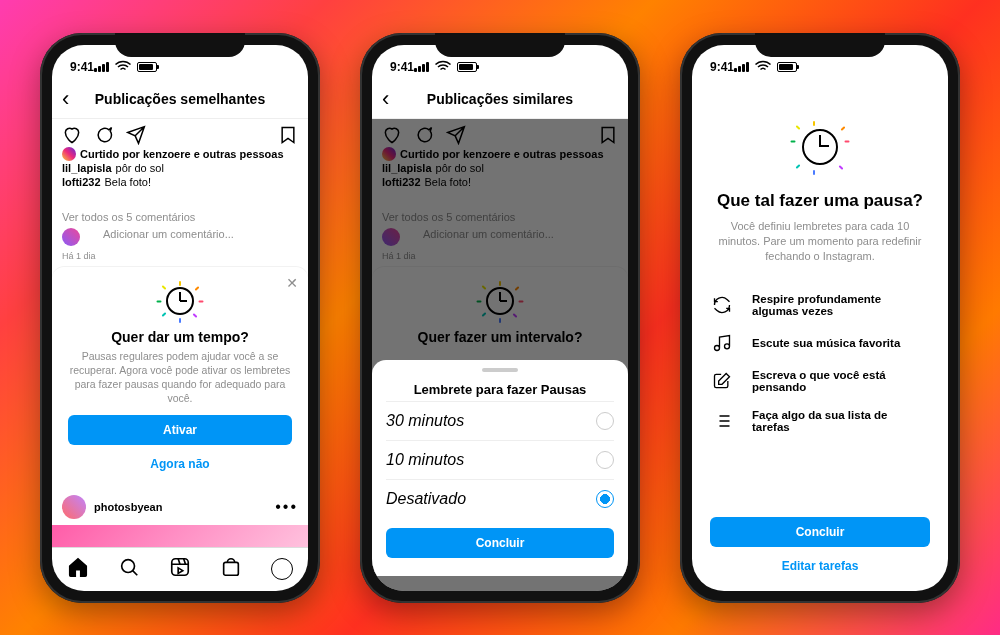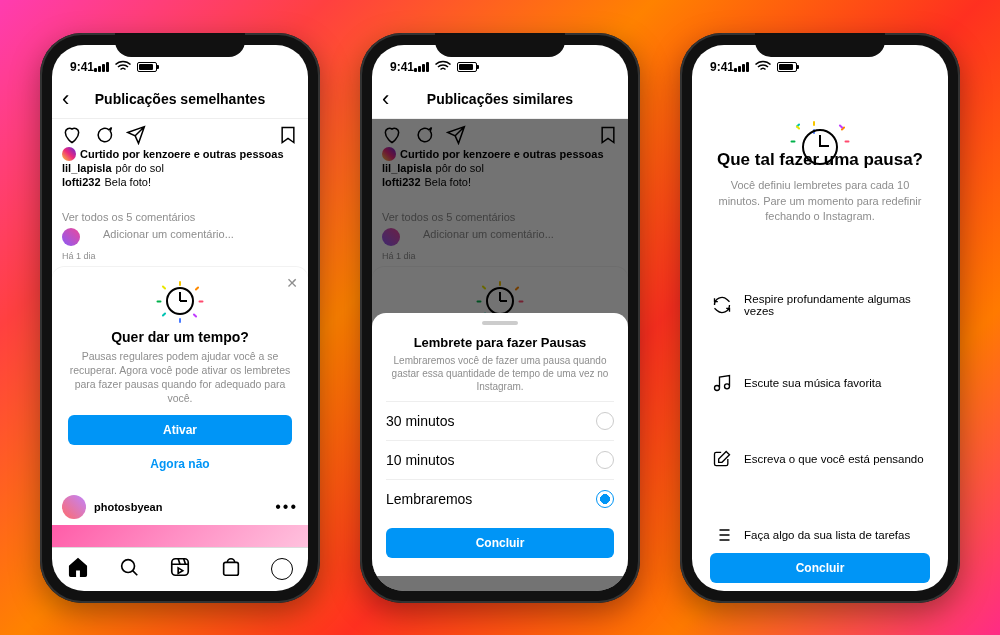--- a/index.html
+++ b/index.html
@@ -147,33 +147,33 @@
 .dim-overlay {
   position:absolute; inset:0; background:rgba(0,0,0,.55); z-index:5;
 }
 .bottom-sheet {
   position:absolute; bottom:15px; left:0; right:0; background:#fff; border-top-left-radius:14px;
   border-top-right-radius:14px; z-index:10; padding:8px 14px 12px;
 }
 .handle { width:36px; height:4px; background:#ccc; border-radius:2px; margin:0 auto 10px; }
 .sheet-title { font-size:13px; font-weight:700; text-align:center; margin-bottom:4px; }
 .sheet-sub { font-size:10px; color:#8e8e8e; text-align:center; margin-bottom:8px; line-height:1.3; }
-.option-row { display:flex; justify-content:space-between; align-items:center; padding:10px 0; border-top:0.5px solid #eee; font-size:14px; }
+.option-row { display:flex; justify-content:space-between; align-items:center; padding:10px 0; border-top:0.5px solid #eee; font-size:16px;font-style:italic; }
 .radio { width:18px; height:18px; border:1.5px solid #ccc; border-radius:50%; }
 .radio.checked { border-color:#0095f6; background:radial-gradient(circle,#0095f6 0 42%,#fff 44% 100%); }
 
 
 .p3-content { padding:30px 18px 12px; display:flex; flex-direction:column; height:100%; }
 .p3-content .clock-decor { width:52px; height:52px; margin:10px auto 18px; }
 .p3-content .clock-circle{ width:36px; height:36px; top:8px; left:8px; }
 .p3-content .clock-hand{ top:14px; left:25px; height:12px; }
 .p3-content .clock-hand.m{ top:16px; height:9px; }
 .p3-content h2 { text-align:center; font-size:17px; font-weight:700; margin-bottom:8px; }
 .p3-content p.sub3 { text-align:center; font-size:11px; color:#8e8e8e; line-height:1.4; margin-bottom:20px; }
-.tip-row { display:flex; align-items:center; gap:12px; padding:8px 2px; font-size:11.5px; font-weight:400;margin-top:40px; }
+.tip-row { display:flex; align-items:center; gap:20px; padding:8px 2px; font-size:11.5px; font-weight:700; }
 .tip-row svg { width:20px; height:20px; stroke:#000; stroke-width:1.6; fill:none; flex-shrink:0; }
 .p3-buttons { margin-top:auto; }
 
 </style>
 </head>
 <body>
 
 <div class="phone">
   <div class="notch"></div>
   <div class="screen">
@@ -360,31 +360,30 @@
             <div class="clock-hand m"></div>
         </div>
         <h3>Quer fazer um intervalo?</h3>
       </div>
 
       <div class="dim-overlay"></div>
 
       <div class="bottom-sheet">
         <div class="handle"></div>
         <div class="sheet-title">Lembrete para fazer Pausas</div>
-        <div class="sheet-sub">Lembraremos você de fazer uma pausa quando gastar essa quantidade de tempo de uma vez no Instagram.</div>
         <div class="option-row">
           <span>30 minutos</span>
             <div class="radio"></div>
         </div>
         <div class="option-row">
           <span>10 minutos</span>
             <div class="radio"></div>
         </div>
         <div class="option-row">
-          <span>Lembraremos</span>
+          <span>Desativado</span>
             <div class="radio checked"></div>
         </div>
         <button class="btn-primary" style="margin-top:10px">Concluir</button>
       </div>
     </div>
   </div>
 </div>
 
 <div class="phone">
   <div class="notch"></div>

